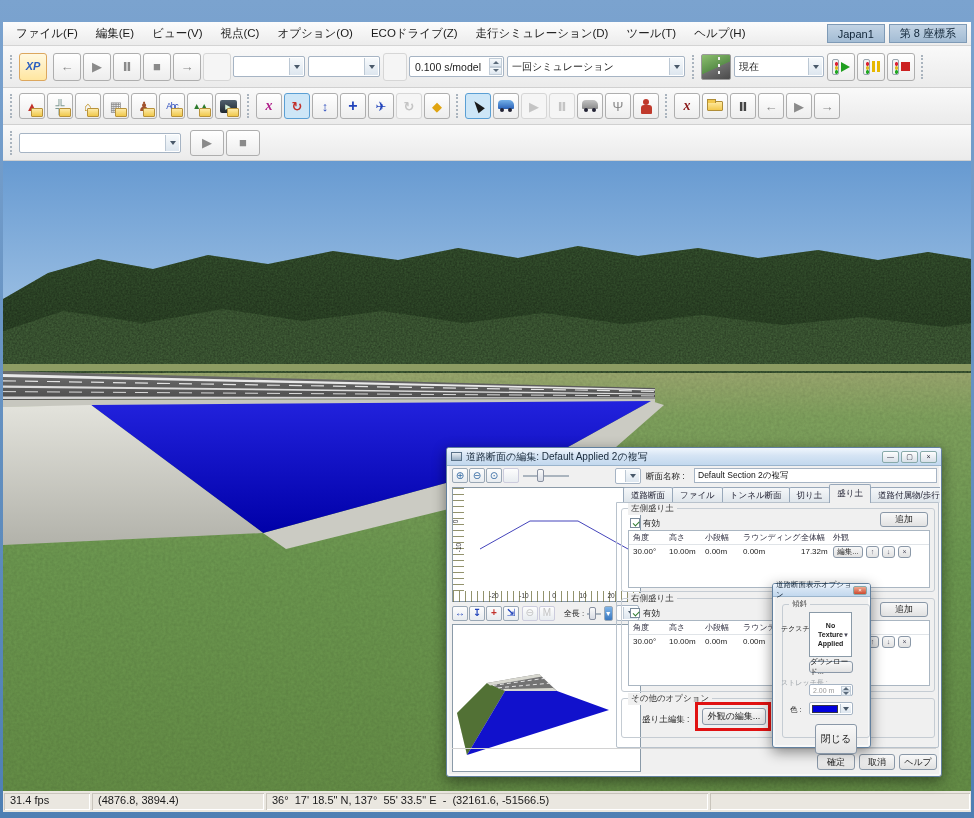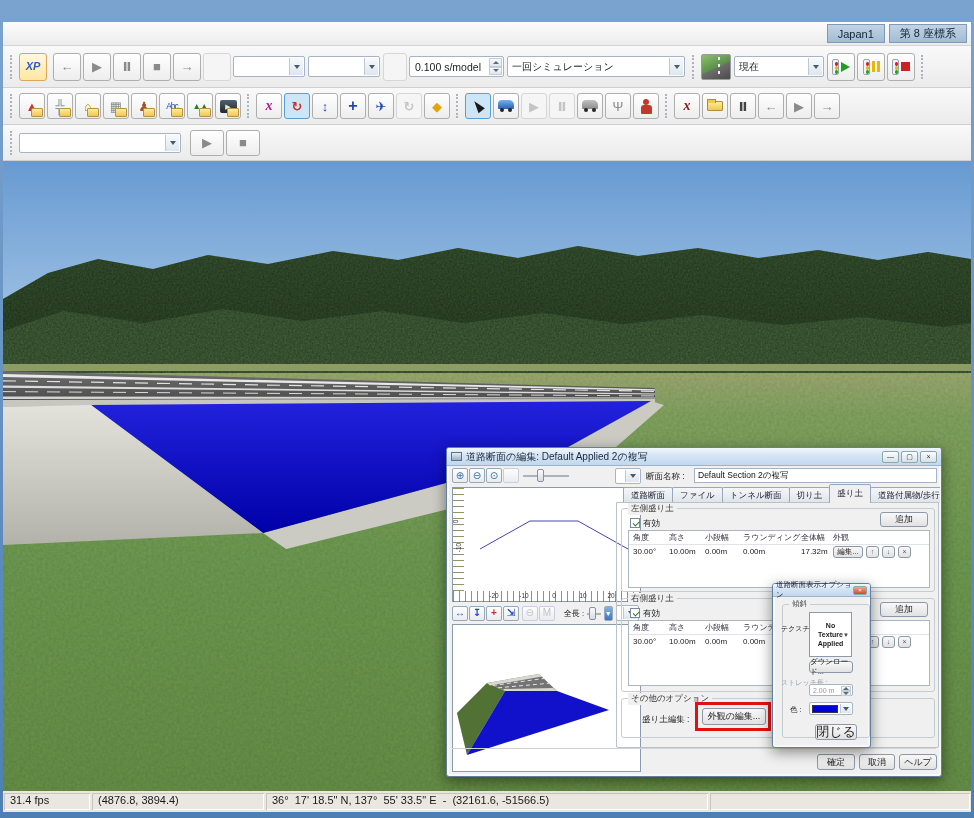--- a/index.html
+++ b/index.html
@@ -152,20 +152,32 @@
   .sb-cell { height:17px; margin:0 1px; padding:1px 6px 0 6px; white-space:pre;
     box-shadow:inset 1px 1px 0 #c9c5bc, inset -1px -1px 0 #fff; }
 </style>
 </head>
 <body>
 
 <div class="root">
 
 
   <div class="menubar">
+    <span style="display:flex">
+
+    <span class="menu-item">ファイル(F)</span>
+        <span class="menu-item">編集(E)</span>
+        <span class="menu-item">ビュー(V)</span>
+        <span class="menu-item">視点(C)</span>
+        <span class="menu-item">オプション(O)</span>
+        <span class="menu-item">ECOドライブ(Z)</span>
+        <span class="menu-item">走行シミュレーション(D)</span>
+        <span class="menu-item">ツール(T)</span>
+        <span class="menu-item">ヘルプ(H)</span>
+      </span>
     <span class="badges">
 
     <span class="badge">Japan1</span>
         <span class="badge">第 8 座標系</span>
       </span>
   </div>
 
   <div class="tbar tb1">
     <span class="grip"></span>
     <span class="tbtn t28 btn-xp">
@@ -651,21 +663,21 @@
       <span class="spinud" style="width:10px">
           <i class="up"></i>
           <i class="dn"></i>
         </span>
     </div>
     <span class="lbl" style="left:17px;top:121px;font-size:7.5px">色 :</span>
     <div class="combo" style="position:absolute;left:36px;top:118px;width:44px;height:13px;padding:0 13px 0 2px">
       <span class="swatch"></span>
       <span class="carrow" style="width:11px"></span>
     </div>
-    <span class="btn" style="position:absolute;left:42px;top:140px;width:42px;height:16px;font-size:13px">閉じる</span>
+    <span class="btn" style="position:absolute;left:42px;top:140px;width:42px;height:30px;font-size:10px">閉じる</span>
   </div>
 
   <div class="statusbar">
     <span class="sb-cell" style="width:86px">31.4 fps</span>
     <span class="sb-cell" style="width:172px">(4876.8, 3894.4)</span>
     <span class="sb-cell" style="width:442px">36°  17' 18.5" N, 137°  55' 33.5" E  -  (32161.6, -51566.5)</span>
     <span class="sb-cell" style="flex:1"></span>
   </div>
 
 </div>

